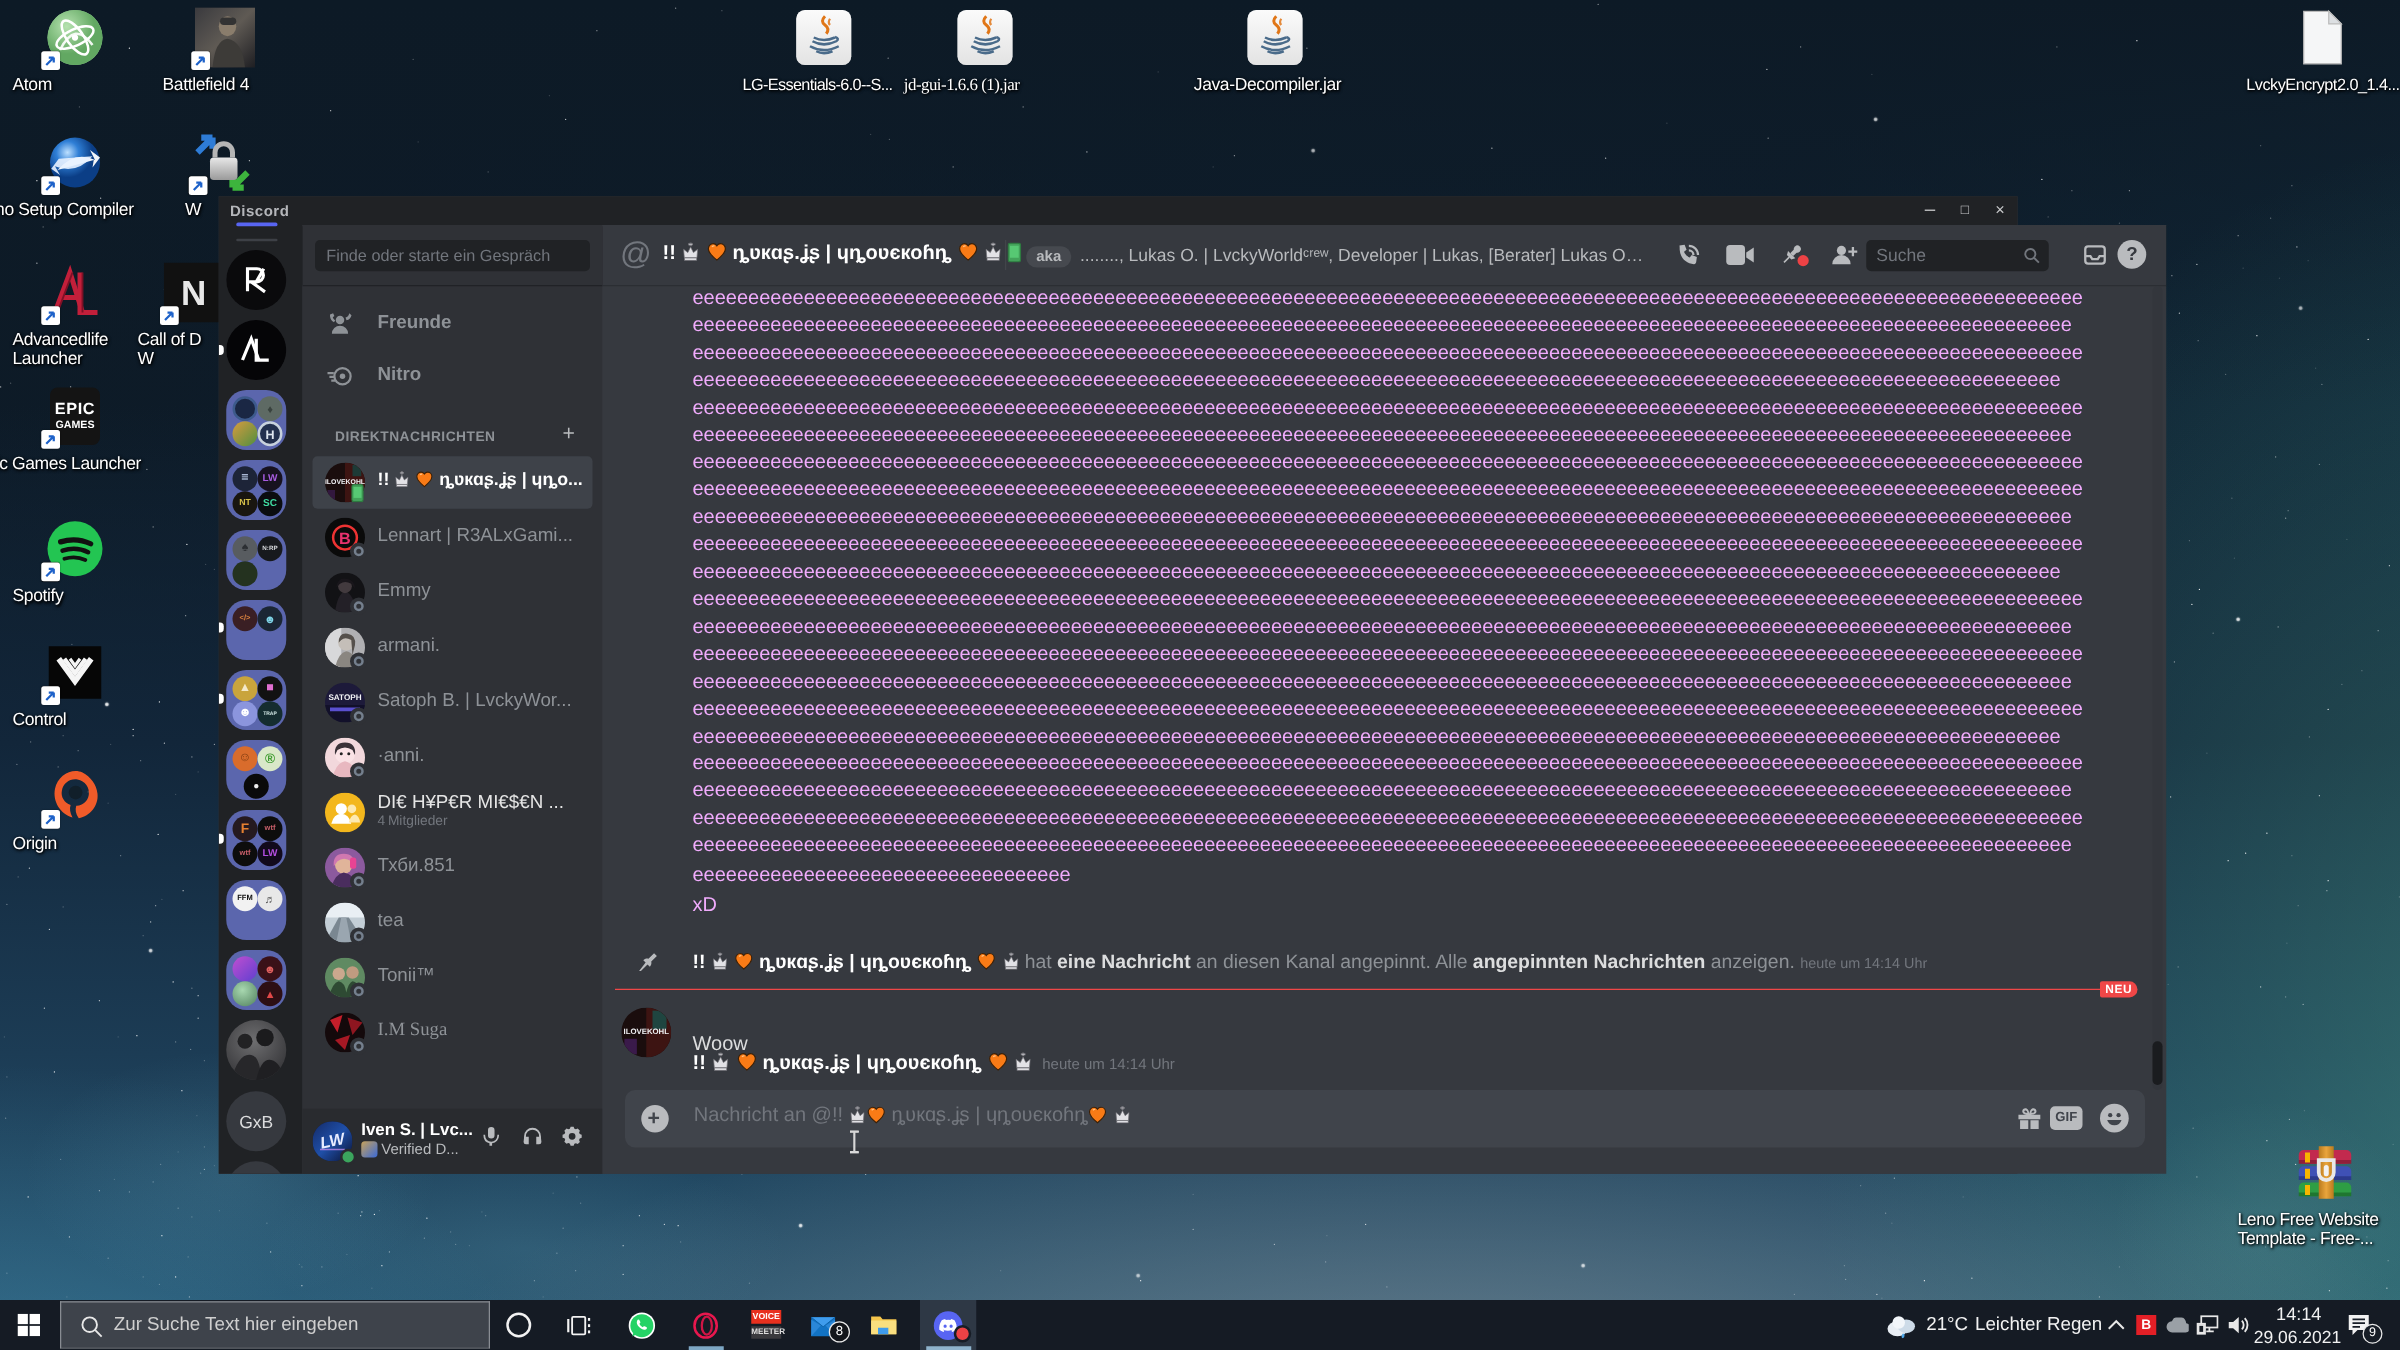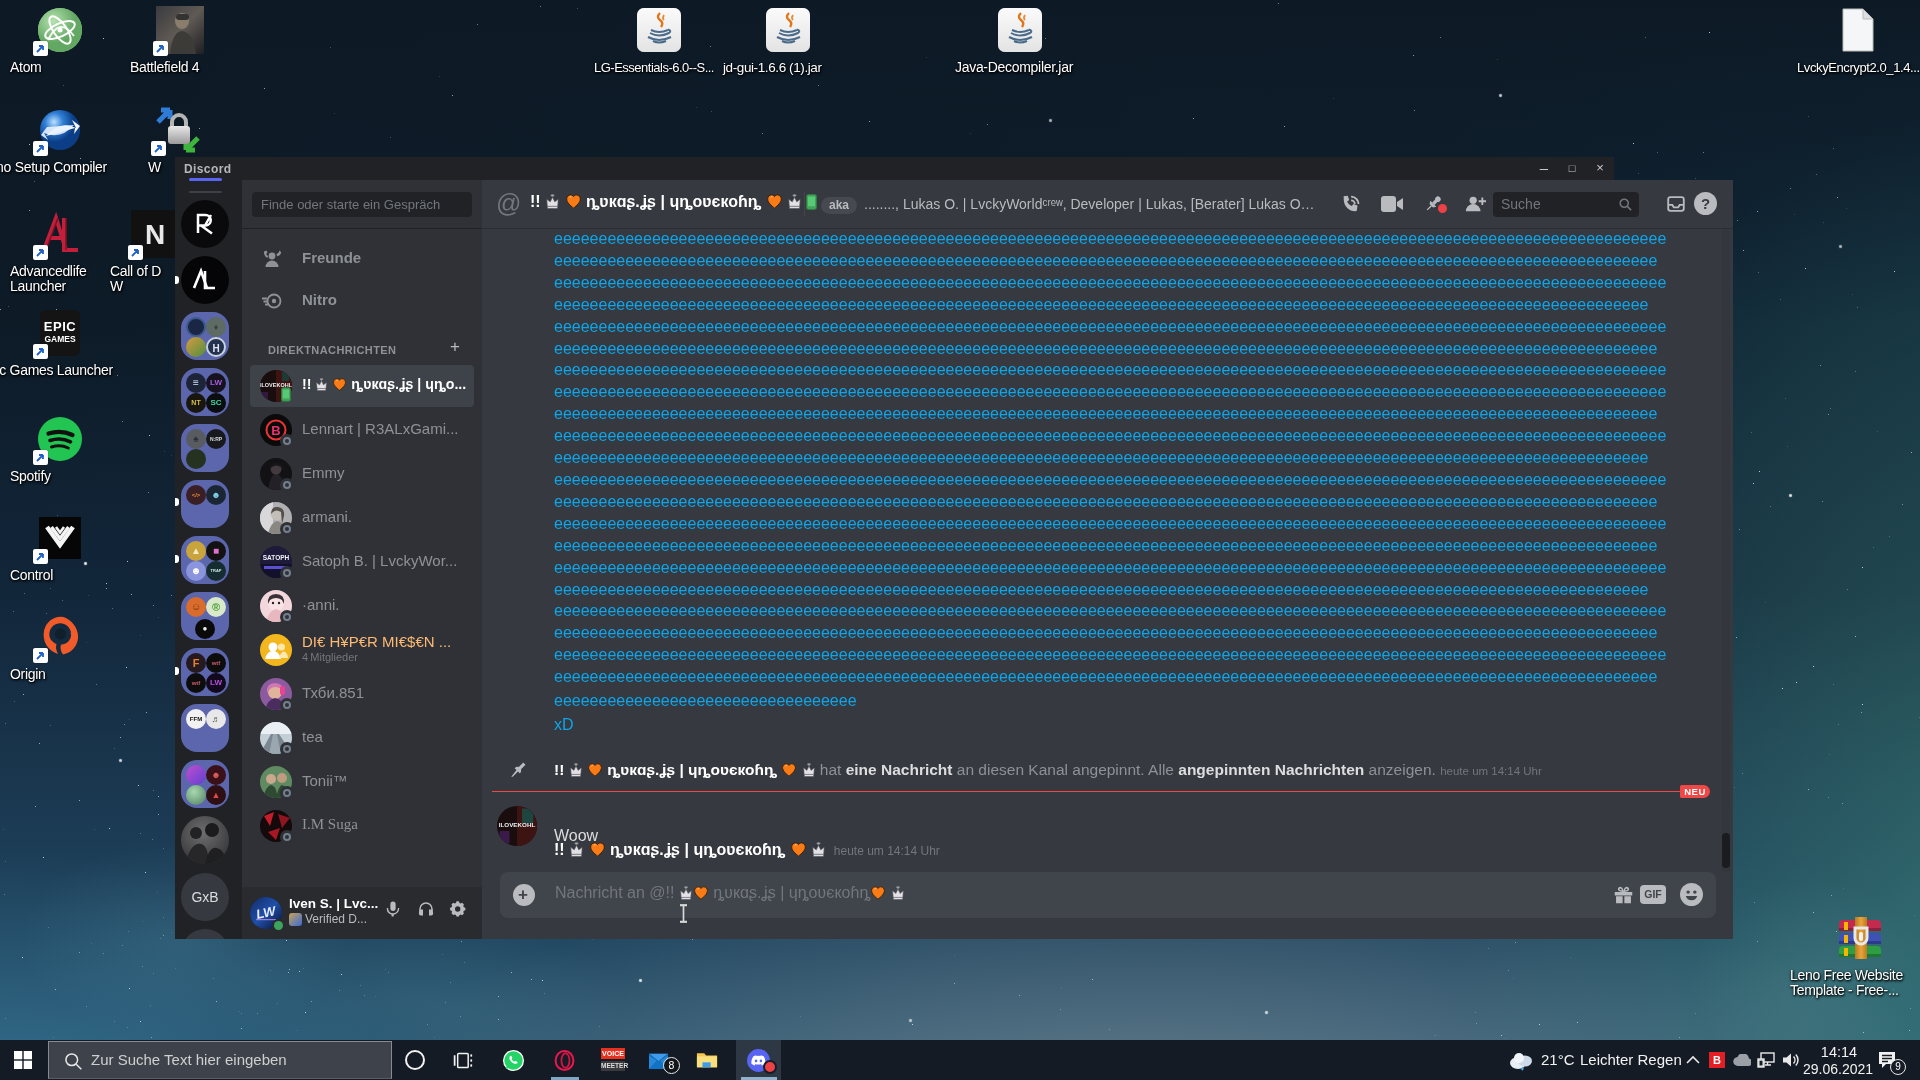--- a/index.html
+++ b/index.html
@@ -31,29 +31,29 @@
 #sbhead { position:absolute; left:0; top:0; width:240px; height:48px; box-shadow:0 1px 0 rgba(24,25,28,0.6); }
 #sbsearch { position:absolute; left:10px; top:12px; width:220px; height:25px; background:#202225; border-radius:4px; color:#72767d; font-size:13px; line-height:25px; padding-left:9px; white-space:nowrap; overflow:hidden; }
 .srow { position:absolute; left:8px; width:224px; height:42px; border-radius:4px; color:#8e9297; }
 .srow .ric { position:absolute; left:10px; top:9px; }
 .srow .rtx { position:absolute; left:52px; top:11px; font-size:15px; font-weight:bold; white-space:nowrap; }
 #dmlabel { position:absolute; left:26px; top:164px; font-size:11px; font-weight:bold; color:#8e9297; letter-spacing:0.4px; }
 #dmplus { position:absolute; left:208px; top:157px; font-size:17px; color:#b9bbbe; }
 .dm { position:absolute; left:8px; width:224px; height:42px; border-radius:4px; }
 .dm .av { position:absolute; left:10px; top:5px; width:32px; height:32px; border-radius:50%; overflow:hidden; }
 .dm .nm { position:absolute; left:52px; top:11px; font-size:15px; color:#8e9297; white-space:nowrap; overflow:hidden; max-width:164px; }
-.dm .nm2 { position:absolute; left:52px; top:4px; font-size:15px; color:#fdba74; white-space:nowrap; overflow:hidden; max-width:164px; }
+.dm .nm2 { position:absolute; left:52px; top:4px; font-size:15px; color:#e5e5e5; white-space:nowrap; overflow:hidden; max-width:164px; }
 .dm .sub { position:absolute; left:52px; top:22px; font-size:11px; color:#72767d; }
 .stat { position:absolute; left:30px; top:25px; width:14px; height:14px; border-radius:50%; background:#2f3136; }
 .stat:after { content:""; position:absolute; left:3px; top:3px; width:8px; height:8px; border-radius:50%; border:2.5px solid #747f8d; box-sizing:border-box; }
 #userpanel { position:absolute; left:0; bottom:0; width:240px; height:52px; background:#292b2f; }
 #chat { position:absolute; left:307px; top:23px; width:1251px; height:759px; background:#36393f; }
 #chathead { position:absolute; left:0; top:0; width:100%; height:48px; box-shadow:0 1px 0 rgba(24,25,28,0.35); }
 #msgs { position:absolute; left:0; top:48px; width:1245px; height:530px; overflow:hidden; }
-.eline { padding-left:72px; font-size:16px; line-height:21.9px; color:#0ea5e9; white-space:nowrap; overflow:hidden; }
+.eline { padding-left:72px; font-size:16px; line-height:21.9px; color:#f0abfc; white-space:nowrap; overflow:hidden; }
 #scrollbar { position:absolute; left:1240px; top:653px; width:8px; height:35px; border-radius:4px; background:#1a1c1f; }
 #inputbox { position:absolute; left:18px; top:692px; width:1216px; height:46px; background:#40444b; border-radius:8px; }
 .absvg { position:absolute; display:block; }
 #taskbar { position:absolute; left:0; top:1040px; width:1920px; height:40px; background:#151b24; }
 #tsearch { position:absolute; left:48px; top:1px; width:344px; height:38px; background:#3e434b; border:1px solid #888c92; border-bottom-color:#5a5e64; }
 </style></head>
 <body>
 <div id="desk">
   <div class="sf" style="box-shadow:663px 308px 0 0 rgba(255,255,255,0.55),1333px 98px 0 0 rgba(255,255,255,0.2),1681px 192px 0 0 rgba(255,255,255,0.4),1193px 118px 0 0 rgba(255,255,255,0.75),439px 76px 0 0 rgba(255,255,255,0.2),888px 856px 0 0 rgba(255,255,255,0.2),492px 185px 0 0 rgba(255,255,255,0.75),869px 121px 0 0 rgba(255,255,255,0.75),253px 457px 0 0 rgba(255,255,255,0.95),1284px 126px 0 0 rgba(255,255,255,0.75),1199px 812px 0 0 rgba(255,255,255,0.2),452px 95px 0 0 rgba(255,255,255,0.75),1758px 272px 0 0 rgba(255,255,255,0.4),858px 295px 0 0 rgba(255,255,255,0.75),241px 631px 0 0 rgba(255,255,255,0.75),1671px 370px 0 0 rgba(255,255,255,0.2),1191px 384px 0 0 rgba(255,255,255,0.4),199px 128px 0 0 rgba(255,255,255,0.75),122px 421px 0 0 rgba(255,255,255,0.55),1393px 875px 0 0 rgba(255,255,255,0.4),953px 928px 0 0 rgba(255,255,255,0.4),613px 508px 0 0 rgba(255,255,255,0.3),1431px 499px 0 0 rgba(255,255,255,0.2),1176px 614px 0 0 rgba(255,255,255,0.75),1013px 703px 0 0 rgba(255,255,255,0.95),919px 589px 0 0 rgba(255,255,255,0.75),149px 241px 0 0 rgba(255,255,255,0.75),856px 337px 0 0 rgba(255,255,255,0.4),311px 1001px 0 0 rgba(255,255,255,0.55),80px 158px 0 0 rgba(255,255,255,0.75),1173px 642px 0 0 rgba(255,255,255,0.4),1423px 717px 0 0 rgba(255,255,255,0.75),1017px 934px 0 0 rgba(255,255,255,0.2),1720px 191px 0 0 rgba(255,255,255,0.4),970px 133px 0 0 rgba(255,255,255,0.2),1497px 634px 0 0 rgba(255,255,255,0.95),1183px 912px 0 0 rgba(255,255,255,0.4),1467px 790px 0 0 rgba(255,255,255,0.95),710px 46px 0 0 rgba(255,255,255,0.55),727px 344px 0 0 rgba(255,255,255,0.75),239px 1011px 0 0 rgba(255,255,255,0.2),446px 588px 0 0 rgba(255,255,255,0.3),1512px 507px 0 0 rgba(255,255,255,0.55),800px 1016px 0 0 rgba(255,255,255,0.2),340px 919px 0 0 rgba(255,255,255,0.55),1125px 569px 0 0 rgba(255,255,255,0.3),1677px 881px 0 0 rgba(255,255,255,0.75),570px 850px 0 0 rgba(255,255,255,0.4),1398px 779px 0 0 rgba(255,255,255,0.3),309px 169px 0 0 rgba(255,255,255,0.3),309px 475px 0 0 rgba(255,255,255,0.95),477px 24px 0 0 rgba(255,255,255,0.55),1702px 373px 0 0 rgba(255,255,255,0.4),577px 8px 0 0 rgba(255,255,255,0.3),858px 756px 0 0 rgba(255,255,255,0.75),1159px 652px 0 0 rgba(255,255,255,0.3),1414px 110px 0 0 rgba(255,255,255,0.55),1842px 803px 0 0 rgba(255,255,255,0.55),817px 807px 0 0 rgba(255,255,255,0.2),986px 820px 0 0 rgba(255,255,255,0.2),390px 137px 0 0 rgba(255,255,255,0.3),902px 332px 0 0 rgba(255,255,255,0.2),696px 107px 0 0 rgba(255,255,255,0.2),0px 309px 0 0 rgba(255,255,255,0.75),207px 744px 0 0 rgba(255,255,255,0.75),52px 144px 0 0 rgba(255,255,255,0.3),1257px 770px 0 0 rgba(255,255,255,0.3),1299px 516px 0 0 rgba(255,255,255,0.4),1233px 745px 0 0 rgba(255,255,255,0.55),251px 236px 0 0 rgba(255,255,255,0.55),954px 983px 0 0 rgba(255,255,255,0.55),638px 175px 0 0 rgba(255,255,255,0.3),209px 701px 0 0 rgba(255,255,255,0.95),542px 980px 0 0 rgba(255,255,255,0.95),330px 47px 0 0 rgba(255,255,255,0.3),1081px 740px 0 0 rgba(255,255,255,0.3),1413px 55px 0 0 rgba(255,255,255,0.75),610px 186px 0 0 rgba(255,255,255,0.95),1731px 534px 0 0 rgba(255,255,255,0.75),751px 342px 0 0 rgba(255,255,255,0.4),1580px 456px 0 0 rgba(255,255,255,0.75),1109px 1029px 0 0 rgba(255,255,255,0.4),1303px 456px 0 0 rgba(255,255,255,0.75),1661px 399px 0 0 rgba(255,255,255,0.3),1675px 820px 0 0 rgba(255,255,255,0.95),1645px 464px 0 0 rgba(255,255,255,0.3),1060px 1009px 0 0 rgba(255,255,255,0.4),1497px 59px 0 0 rgba(255,255,255,0.2),1618px 572px 0 0 rgba(255,255,255,0.55),530px 396px 0 0 rgba(255,255,255,0.95),1239px 705px 0 0 rgba(255,255,255,0.55),1655px 715px 0 0 rgba(255,255,255,0.4),164px 451px 0 0 rgba(255,255,255,0.2),464px 962px 0 0 rgba(255,255,255,0.3),691px 418px 0 0 rgba(255,255,255,0.55),1278px 3px 0 0 rgba(255,255,255,0.55),1862px 704px 0 0 rgba(255,255,255,0.95),173px 245px 0 0 rgba(255,255,255,0.55),1602px 408px 0 0 rgba(255,255,255,0.55),1820px 365px 0 0 rgba(255,255,255,0.55),1616px 680px 0 0 rgba(255,255,255,0.2),1640px 810px 0 0 rgba(255,255,255,0.55),822px 173px 0 0 rgba(255,255,255,0.95),325px 348px 0 0 rgba(255,255,255,0.3),56px 309px 0 0 rgba(255,255,255,0.75),1853px 953px 0 0 rgba(255,255,255,0.95),299px 971px 0 0 rgba(255,255,255,0.95),1919px 717px 0 0 rgba(255,255,255,0.3),1123px 268px 0 0 rgba(255,255,255,0.2),29px 210px 0 0 rgba(255,255,255,0.75),1534px 285px 0 0 rgba(255,255,255,0.55),1785px 398px 0 0 rgba(255,255,255,0.3),57px 515px 0 0 rgba(255,255,255,0.3),599px 1026px 0 0 rgba(255,255,255,0.3),1564px 667px 0 0 rgba(255,255,255,0.4),1114px 858px 0 0 rgba(255,255,255,0.3),124px 724px 0 0 rgba(255,255,255,0.55),1356px 861px 0 0 rgba(255,255,255,0.75),267px 310px 0 0 rgba(255,255,255,0.75),1045px 38px 0 0 rgba(255,255,255,0.55),1590px 375px 0 0 rgba(255,255,255,0.75),8px 306px 0 0 rgba(255,255,255,0.3),289px 969px 0 0 rgba(255,255,255,0.75),1485px 246px 0 0 rgba(255,255,255,0.75),126px 667px 0 0 rgba(255,255,255,0.95),1061px 988px 0 0 rgba(255,255,255,0.2),1808px 116px 0 0 rgba(255,255,255,0.3),391px 567px 0 0 rgba(255,255,255,0.2),1581px 200px 0 0 rgba(255,255,255,0.75),926px 57px 0 0 rgba(255,255,255,0.2),907px 666px 0 0 rgba(255,255,255,0.75),1035px 408px 0 0 rgba(255,255,255,0.95),567px 926px 0 0 rgba(255,255,255,0.75),1092px 979px 0 0 rgba(255,255,255,0.75),507px 531px 0 0 rgba(255,255,255,0.75),1828px 414px 0 0 rgba(255,255,255,0.55),280px 853px 0 0 rgba(255,255,255,0.2),803px 905px 0 0 rgba(255,255,255,0.4),148px 492px 0 0 rgba(255,255,255,0.55),149px 435px 0 0 rgba(255,255,255,0.95),620px 250px 0 0 rgba(255,255,255,0.3),1466px 749px 0 0 rgba(255,255,255,0.3),518px 281px 0 0 rgba(255,255,255,0.55),449px 192px 0 0 rgba(255,255,255,0.55),1812px 997px 0 0 rgba(255,255,255,0.3),1367px 458px 0 0 rgba(255,255,255,0.3),1446px 883px 0 0 rgba(255,255,255,0.75),827px 694px 0 0 rgba(255,255,255,0.55),400px 730px 0 0 rgba(255,255,255,0.4),188px 749px 0 0 rgba(255,255,255,0.2),692px 939px 0 0 rgba(255,255,255,0.55),1440px 37px 0 0 rgba(255,255,255,0.55),678px 605px 0 0 rgba(255,255,255,0.75),131px 231px 0 0 rgba(255,255,255,0.3),1794px 214px 0 0 rgba(255,255,255,0.2),543px 556px 0 0 rgba(255,255,255,0.2),1855px 371px 0 0 rgba(255,255,255,0.4),1547px 265px 0 0 rgba(255,255,255,0.55),1739px 529px 0 0 rgba(255,255,255,0.55),305px 1012px 0 0 rgba(255,255,255,0.95),669px 183px 0 0 rgba(255,255,255,0.4),117px 375px 0 0 rgba(255,255,255,0.55),1833px 148px 0 0 rgba(255,255,255,0.4),34px 181px 0 0 rgba(255,255,255,0.4),171px 455px 0 0 rgba(255,255,255,0.2),541px 249px 0 0 rgba(255,255,255,0.55),23px 694px 0 0 rgba(255,255,255,0.75),855px 548px 0 0 rgba(255,255,255,0.75),264px 88px 0 0 rgba(255,255,255,0.75),1453px 488px 0 0 rgba(255,255,255,0.2),330px 536px 0 0 rgba(255,255,255,0.2),370px 413px 0 0 rgba(255,255,255,0.4),1287px 624px 0 0 rgba(255,255,255,0.75),1555px 421px 0 0 rgba(255,255,255,0.4),912px 1024px 0 0 rgba(255,255,255,0.95),364px 554px 0 0 rgba(255,255,255,0.4),1645px 37px 0 0 rgba(255,255,255,0.4),75px 31px 0 0 rgba(255,255,255,0.2),1501px 1035px 0 0 rgba(255,255,255,0.75),388px 972px 0 0 rgba(255,255,255,0.3),1914px 915px 0 0 rgba(255,255,255,0.2),1348px 885px 0 0 rgba(255,255,255,0.95),1013px 805px 0 0 rgba(255,255,255,0.75),630px 440px 0 0 rgba(255,255,255,0.3),701px 406px 0 0 rgba(255,255,255,0.95),1492px 286px 0 0 rgba(255,255,255,0.55),711px 111px 0 0 rgba(255,255,255,0.3),29px 144px 0 0 rgba(255,255,255,0.95),1517px 523px 0 0 rgba(255,255,255,0.55),334px 113px 0 0 rgba(255,255,255,0.2),1362px 780px 0 0 rgba(255,255,255,0.75),1373px 577px 0 0 rgba(255,255,255,0.75),496px 600px 0 0 rgba(255,255,255,0.2),940px 379px 0 0 rgba(255,255,255,0.3),550px 913px 0 0 rgba(255,255,255,0.2),539px 745px 0 0 rgba(255,255,255,0.4),1120px 662px 0 0 rgba(255,255,255,0.3),70px 633px 0 0 rgba(255,255,255,0.3),730px 374px 0 0 rgba(255,255,255,0.2),686px 781px 0 0 rgba(255,255,255,0.2),972px 571px 0 0 rgba(255,255,255,0.75),1343px 411px 0 0 rgba(255,255,255,0.3),1033px 10px 0 0 rgba(255,255,255,0.2),541px 183px 0 0 rgba(255,255,255,0.3),818px 85px 0 0 rgba(255,255,255,0.55),46px 613px 0 0 rgba(255,255,255,0.4),1289px 476px 0 0 rgba(255,255,255,0.2),1199px 317px 0 0 rgba(255,255,255,0.95),1828px 797px 0 0 rgba(255,255,255,0.4),1475px 1012px 0 0 rgba(255,255,255,0.3),581px 296px 0 0 rgba(255,255,255,0.2),1689px 879px 0 0 rgba(255,255,255,0.95),1435px 1035px 0 0 rgba(255,255,255,0.3),1863px 1032px 0 0 rgba(255,255,255,0.75),1709px 32px 0 0 rgba(255,255,255,0.95),1196px 470px 0 0 rgba(255,255,255,0.2),63px 85px 0 0 rgba(255,255,255,0.3),1304px 738px 0 0 rgba(255,255,255,0.2),771px 924px 0 0 rgba(255,255,255,0.75),103px 38px 0 0 rgba(255,255,255,0.95),1088px 500px 0 0 rgba(255,255,255,0.55),540px 6px 0 0 rgba(255,255,255,0.55),1633px 143px 0 0 rgba(255,255,255,0.95),1909px 1030px 0 0 rgba(255,255,255,0.75),188px 135px 0 0 rgba(255,255,255,0.95),1508px 970px 0 0 rgba(255,255,255,0.4),1657px 152px 0 0 rgba(255,255,255,0.4),480px 420px 0 0 rgba(255,255,255,0.3),1515px 942px 0 0 rgba(255,255,255,0.55),1731px 783px 0 0 rgba(255,255,255,0.2),981px 588px 0 0 rgba(255,255,255,0.2),1263px 406px 0 0 rgba(255,255,255,0.2),1228px 301px 0 0 rgba(255,255,255,0.4),520px 623px 0 0 rgba(255,255,255,0.75),1162px 273px 0 0 rgba(255,255,255,0.2),987px 124px 0 0 rgba(255,255,255,0.55),550px 203px 0 0 rgba(255,255,255,0.95),445px 1002px 0 0 rgba(255,255,255,0.4),1451px 584px 0 0 rgba(255,255,255,0.55),954px 955px 0 0 rgba(255,255,255,0.2),1830px 408px 0 0 rgba(255,255,255,0.4),175px 968px 0 0 rgba(255,255,255,0.2),593px 939px 0 0 rgba(255,255,255,0.2),1679px 1037px 0 0 rgba(255,255,255,0.55),550px 792px 0 0 rgba(255,255,255,0.3),1877px 431px 0 0 rgba(255,255,255,0.2),1190px 184px 0 0 rgba(255,255,255,0.3),1530px 536px 0 0 rgba(255,255,255,0.4),271px 572px 0 0 rgba(255,255,255,0.2),1440px 747px 0 0 rgba(255,255,255,0.3),1019px 995px 0 0 rgba(255,255,255,0.55),50px 325px 0 0 rgba(255,255,255,0.2),1006px 923px 0 0 rgba(255,255,255,0.55),618px 288px 0 0 rgba(255,255,255,0.55),704px 770px 0 0 rgba(255,255,255,0.4),247px 678px 0 0 rgba(255,255,255,0.2),664px 692px 0 0 rgba(255,255,255,0.55),245px 400px 0 0 rgba(255,255,255,0.95),24px 593px 0 0 rgba(255,255,255,0.4),762px 133px 0 0 rgba(255,255,255,0.55);"></div>
   <div class="sf" style="box-shadow:265px 708px 0 0 rgba(255,255,255,0.95),190px 893px 0 0 rgba(255,255,255,0.3),150px 1005px 0 0 rgba(255,255,255,0.3),191px 626px 0 0 rgba(255,255,255,0.2),544px 993px 0 0 rgba(255,255,255,0.3),301px 575px 0 0 rgba(255,255,255,0.55),129px 988px 0 0 rgba(255,255,255,0.95),14px 701px 0 0 rgba(255,255,255,0.3),86px 1006px 0 0 rgba(255,255,255,0.4),461px 941px 0 0 rgba(255,255,255,0.55),142px 966px 0 0 rgba(255,255,255,0.4),364px 995px 0 0 rgba(255,255,255,0.3),498px 1019px 0 0 rgba(255,255,255,0.75),439px 903px 0 0 rgba(255,255,255,0.4),440px 886px 0 0 rgba(255,255,255,0.4),120px 737px 0 0 rgba(255,255,255,0.75),269px 913px 0 0 rgba(255,255,255,0.55),138px 785px 0 0 rgba(255,255,255,0.95),454px 834px 0 0 rgba(255,255,255,0.3),300px 663px 0 0 rgba(255,255,255,0.3),535px 742px 0 0 rgba(255,255,255,0.4),380px 795px 0 0 rgba(255,255,255,0.4),286px 762px 0 0 rgba(255,255,255,0.3),502px 841px 0 0 rgba(255,255,255,0.3),241px 1013px 0 0 rgba(255,255,255,0.3),375px 627px 0 0 rgba(255,255,255,0.2),440px 893px 0 0 rgba(255,255,255,0.95),474px 759px 0 0 rgba(255,255,255,0.2),434px 1037px 0 0 rgba(255,255,255,0.2),230px 632px 0 0 rgba(255,255,255,0.55),455px 887px 0 0 rgba(255,255,255,0.4),163px 935px 0 0 rgba(255,255,255,0.55),257px 1013px 0 0 rgba(255,255,255,0.4),207px 921px 0 0 rgba(255,255,255,0.95),383px 826px 0 0 rgba(255,255,255,0.95),140px 1021px 0 0 rgba(255,255,255,0.95),243px 930px 0 0 rgba(255,255,255,0.55),216px 1001px 0 0 rgba(255,255,255,0.75),43px 857px 0 0 rgba(255,255,255,0.95),39px 743px 0 0 rgba(255,255,255,0.75),349px 653px 0 0 rgba(255,255,255,0.4),197px 644px 0 0 rgba(255,255,255,0.95),114px 1021px 0 0 rgba(255,255,255,0.3),171px 595px 0 0 rgba(255,255,255,0.55),556px 915px 0 0 rgba(255,255,255,0.2),450px 982px 0 0 rgba(255,255,255,0.4),94px 829px 0 0 rgba(255,255,255,0.2),129px 719px 0 0 rgba(255,255,255,0.2),417px 714px 0 0 rgba(255,255,255,0.4),79px 800px 0 0 rgba(255,255,255,0.75),375px 996px 0 0 rgba(255,255,255,0.2),5px 723px 0 0 rgba(255,255,255,0.4),158px 814px 0 0 rgba(255,255,255,0.75),545px 824px 0 0 rgba(255,255,255,0.55),228px 902px 0 0 rgba(255,255,255,0.3),303px 968px 0 0 rgba(255,255,255,0.2),385px 816px 0 0 rgba(255,255,255,0.95),160px 938px 0 0 rgba(255,255,255,0.3),264px 777px 0 0 rgba(255,255,255,0.95),220px 692px 0 0 rgba(255,255,255,0.55),241px 742px 0 0 rgba(255,255,255,0.3),294px 779px 0 0 rgba(255,255,255,0.3),359px 777px 0 0 rgba(255,255,255,0.2),324px 763px 0 0 rgba(255,255,255,0.55),88px 595px 0 0 rgba(255,255,255,0.2),4px 894px 0 0 rgba(255,255,255,0.4),194px 790px 0 0 rgba(255,255,255,0.55),399px 730px 0 0 rgba(255,255,255,0.2),296px 830px 0 0 rgba(255,255,255,0.55),140px 635px 0 0 rgba(255,255,255,0.2),114px 748px 0 0 rgba(255,255,255,0.3),223px 717px 0 0 rgba(255,255,255,0.4),397px 708px 0 0 rgba(255,255,255,0.2),355px 625px 0 0 rgba(255,255,255,0.2),369px 811px 0 0 rgba(255,255,255,0.55),444px 582px 0 0 rgba(255,255,255,0.4),547px 711px 0 0 rgba(255,255,255,0.3),50px 725px 0 0 rgba(255,255,255,0.3),558px 938px 0 0 rgba(255,255,255,0.3),5px 1018px 0 0 rgba(255,255,255,0.3),153px 605px 0 0 rgba(255,255,255,0.55),380px 596px 0 0 rgba(255,255,255,0.4),270px 970px 0 0 rgba(255,255,255,0.3),48px 927px 0 0 rgba(255,255,255,0.3),244px 826px 0 0 rgba(255,255,255,0.55),199px 853px 0 0 rgba(255,255,255,0.55),55px 989px 0 0 rgba(255,255,255,0.75),53px 619px 0 0 rgba(255,255,255,0.75),140px 833px 0 0 rgba(255,255,255,0.4),546px 763px 0 0 rgba(255,255,255,0.4),152px 839px 0 0 rgba(255,255,255,0.4),267px 604px 0 0 rgba(255,255,255,0.4),53px 1037px 0 0 rgba(255,255,255,0.2),171px 932px 0 0 rgba(255,255,255,0.2),109px 828px 0 0 rgba(255,255,255,0.95),277px 1003px 0 0 rgba(255,255,255,0.2),341px 974px 0 0 rgba(255,255,255,0.95),434px 642px 0 0 rgba(255,255,255,0.75),297px 1030px 0 0 rgba(255,255,255,0.2),112px 608px 0 0 rgba(255,255,255,0.4),415px 758px 0 0 rgba(255,255,255,0.55),399px 697px 0 0 rgba(255,255,255,0.3),153px 790px 0 0 rgba(255,255,255,0.4),3px 829px 0 0 rgba(255,255,255,0.2),544px 692px 0 0 rgba(255,255,255,0.4),339px 675px 0 0 rgba(255,255,255,0.3),383px 773px 0 0 rgba(255,255,255,0.3),495px 769px 0 0 rgba(255,255,255,0.4),158px 796px 0 0 rgba(255,255,255,0.75),549px 797px 0 0 rgba(255,255,255,0.3),384px 925px 0 0 rgba(255,255,255,0.55),195px 574px 0 0 rgba(255,255,255,0.75),35px 806px 0 0 rgba(255,255,255,0.75),183px 624px 0 0 rgba(255,255,255,0.2),5px 861px 0 0 rgba(255,255,255,0.3),314px 601px 0 0 rgba(255,255,255,0.55),533px 931px 0 0 rgba(255,255,255,0.2),219px 921px 0 0 rgba(255,255,255,0.95),438px 573px 0 0 rgba(255,255,255,0.75),22px 957px 0 0 rgba(255,255,255,0.95),146px 712px 0 0 rgba(255,255,255,0.75),157px 892px 0 0 rgba(255,255,255,0.2),512px 779px 0 0 rgba(255,255,255,0.4),231px 809px 0 0 rgba(255,255,255,0.2),96px 684px 0 0 rgba(255,255,255,0.4),543px 818px 0 0 rgba(255,255,255,0.2),460px 1016px 0 0 rgba(255,255,255,0.4),225px 871px 0 0 rgba(255,255,255,0.2),537px 918px 0 0 rgba(255,255,255,0.55),241px 1028px 0 0 rgba(255,255,255,0.75),13px 611px 0 0 rgba(255,255,255,0.4),151px 1037px 0 0 rgba(255,255,255,0.55),360px 985px 0 0 rgba(255,255,255,0.3),353px 929px 0 0 rgba(255,255,255,0.3),290px 862px 0 0 rgba(255,255,255,0.2),263px 924px 0 0 rgba(255,255,255,0.3),128px 931px 0 0 rgba(255,255,255,0.3),106px 588px 0 0 rgba(255,255,255,0.75),145px 872px 0 0 rgba(255,255,255,0.95),523px 573px 0 0 rgba(255,255,255,0.55),364px 755px 0 0 rgba(255,255,255,0.75),511px 972px 0 0 rgba(255,255,255,0.75),525px 771px 0 0 rgba(255,255,255,0.2),455px 829px 0 0 rgba(255,255,255,0.4),346px 754px 0 0 rgba(255,255,255,0.95),127px 1027px 0 0 rgba(255,255,255,0.3),335px 752px 0 0 rgba(255,255,255,0.75),79px 952px 0 0 rgba(255,255,255,0.55),424px 713px 0 0 rgba(255,255,255,0.2),458px 759px 0 0 rgba(255,255,255,0.55),493px 848px 0 0 rgba(255,255,255,0.95),62px 600px 0 0 rgba(255,255,255,0.4),220px 561px 0 0 rgba(255,255,255,0.3),545px 726px 0 0 rgba(255,255,255,0.4),543px 666px 0 0 rgba(255,255,255,0.55),301px 565px 0 0 rgba(255,255,255,0.3),91px 943px 0 0 rgba(255,255,255,0.2),131px 594px 0 0 rgba(255,255,255,0.75),395px 881px 0 0 rgba(255,255,255,0.3),320px 641px 0 0 rgba(255,255,255,0.2),163px 917px 0 0 rgba(255,255,255,0.3),50px 588px 0 0 rgba(255,255,255,0.3),447px 849px 0 0 rgba(255,255,255,0.3),419px 918px 0 0 rgba(255,255,255,0.2),498px 996px 0 0 rgba(255,255,255,0.75),158px 617px 0 0 rgba(255,255,255,0.2),357px 877px 0 0 rgba(255,255,255,0.2),531px 979px 0 0 rgba(255,255,255,0.75),178px 606px 0 0 rgba(255,255,255,0.95),436px 716px 0 0 rgba(255,255,255,0.55),304px 685px 0 0 rgba(255,255,255,0.4),288px 972px 0 0 rgba(255,255,255,0.75),427px 1024px 0 0 rgba(255,255,255,0.4),286px 940px 0 0 rgba(255,255,255,0.95),216px 609px 0 0 rgba(255,255,255,0.95),86px 642px 0 0 rgba(255,255,255,0.2),122px 945px 0 0 rgba(255,255,255,0.4),153px 973px 0 0 rgba(255,255,255,0.3),312px 611px 0 0 rgba(255,255,255,0.2),504px 786px 0 0 rgba(255,255,255,0.75),106px 583px 0 0 rgba(255,255,255,0.95),558px 775px 0 0 rgba(255,255,255,0.3),489px 679px 0 0 rgba(255,255,255,0.55),339px 990px 0 0 rgba(255,255,255,0.4),127px 561px 0 0 rgba(255,255,255,0.95),501px 605px 0 0 rgba(255,255,255,0.95),103px 953px 0 0 rgba(255,255,255,0.4),458px 567px 0 0 rgba(255,255,255,0.55),142px 921px 0 0 rgba(255,255,255,0.2),532px 631px 0 0 rgba(255,255,255,0.3),356px 637px 0 0 rgba(255,255,255,0.55),446px 569px 0 0 rgba(255,255,255,0.4),370px 728px 0 0 rgba(255,255,255,0.4),197px 614px 0 0 rgba(255,255,255,0.3),163px 848px 0 0 rgba(255,255,255,0.3),437px 589px 0 0 rgba(255,255,255,0.75),442px 954px 0 0 rgba(255,255,255,0.2),503px 770px 0 0 rgba(255,255,255,0.75),213px 978px 0 0 rgba(255,255,255,0.3),385px 969px 0 0 rgba(255,255,255,0.2);"></div>
@@ -117,21 +117,21 @@
         <path d="M29 9 Q27 12 29 14" stroke="#e07617" stroke-width="1.8" fill="none" opacity="0.85"></path>
 <g stroke="#4a6b8a" fill="none">
           <path d="M16 24 Q24 28 33 24" stroke-width="2"></path>
           <path d="M15 27 Q24 32 34 27 Q37 25 33 23.5" stroke-width="2"></path>
           <path d="M13 31 Q24 37 36 31" stroke-width="2"></path>
           <path d="M18 35 Q24 38 31 35" stroke-width="2"></path>
         </g>
       </svg></div>
   <div class="lbl" style=""><span style="font-size:13px; letter-spacing:-0.5px;">LG-Essentials-6.0--S...</span></div>
   </div>
-<div class="dicon" style="left:723px; top:6px; width:130px; ">
+<div class="dicon" style="left:723px; top:6px; width:130px;font-family:Liberation Serif, serif; ">
   <div class="ig"><svg width="48" height="48" viewBox="0 0 48 48">
         <rect x="2" y="2" width="44" height="44" rx="7" fill="#f4f4f4"></rect>
         <rect x="2" y="2" width="44" height="44" rx="7" fill="url(#jg)" opacity="0.6"></rect>
         <defs>
           <linearGradient id="jg" x1="0" y1="0" x2="0" y2="1">
             <stop offset="0" stop-color="#ffffff"></stop>
             <stop offset="1" stop-color="#d8d8d8"></stop>
           </linearGradient>
         </defs>
 <path d="M25 7 Q21 11 25 14 Q29 17 26 21" stroke="#e07617" stroke-width="2.4" fill="none"></path>

